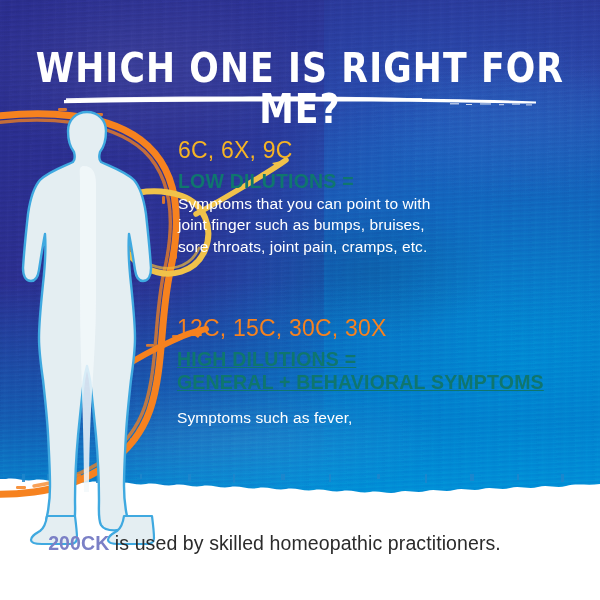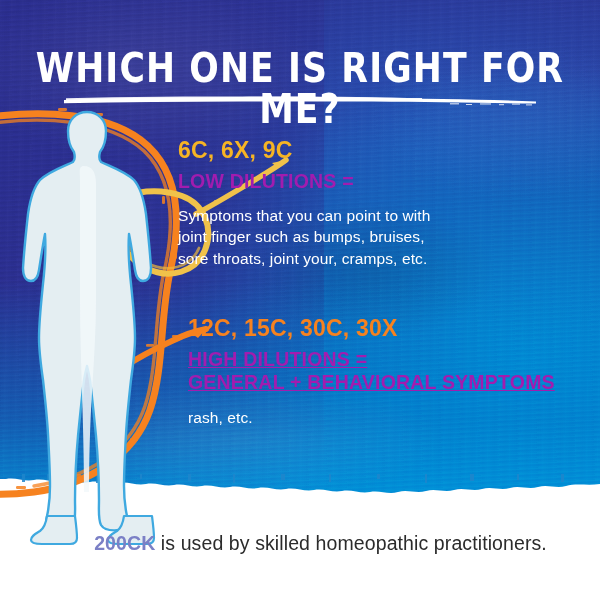--- a/index.html
+++ b/index.html
@@ -65,46 +65,46 @@
       radial-gradient(46% 16% at 40% 88%, rgba(255,255,255,.08), rgba(255,255,255,0) 75%);
   }
   
   .panel-edge{
     position:absolute;left:0;bottom:0;width:600px;height:26px;
   }
 
   
   .figure-wrap{position:absolute;left:0;top:0;width:600px;height:600px;}
   .kicker{
-    font-weight:bold;
+    font-weight:normal;
     font-size:23px;
     letter-spacing:.2px;
     line-height:1;
   }
   .kicker.gold{color:#f6b424;}
   .kicker.orange{color:#f6821f;}
   .subhead{
-    color:#a21caf;
+    color:#0f766e;
     font-weight:bold;
     font-size:19.5px;
     line-height:1.17;
     letter-spacing:.2px;
   }
   .body-copy{
     color:#ffffff;
     font-size:15.5px;
     line-height:1.38;
     letter-spacing:.1px;
   }
 
   .block-low{position:absolute;left:178px;top:139px;width:400px;}
   .block-low .subhead{margin-top:8px;}
-  .block-low .body-copy{margin-top:12px;}
-
-  .block-high{position:absolute;left:188px;top:317px;width:412px;}
+  .block-low .body-copy{margin-top:0;}
+
+  .block-high{position:absolute;left:177px;top:317px;width:412px;}
   .block-high .subhead{margin-top:8px;text-decoration:underline;}
   .block-high .body-copy{margin-top:13px;}
 
   
   .title{
     position:absolute;left:0;top:48px;width:600px;
     text-align:center;
     color:#ffffff;
     font-size:41px;
     font-weight:bold;
@@ -118,21 +118,20 @@
   }
 
   
   .footer{
     position:absolute;left:0;top:532px;width:549px;
     text-align:center;
     color:#2b2b2b;
     font-size:19.5px;
     line-height:1.2;
     letter-spacing:.1px;
-    margin-left:46px;
   }
   .footer .code{color:#7b80c6;font-weight:bold;}
 </style>
 </head>
 <body>
 
 <div id="poster">
 
   <div class="blue-panel">
     <div class="paint-base"></div>
@@ -290,32 +289,32 @@
   </svg>
 
   <div class="block-low">
     <div class="kicker gold">6C, 6X, 9C</div>
     <div class="subhead">
       <div>LOW DILUTIONS =</div>
     </div>
     <div class="body-copy">
       <div>Symptoms that you can point to with</div>
       <div>joint finger such as bumps, bruises,</div>
-      <div>sore throats, joint your, cramps, etc.</div>
+      <div>sore throats, joint pain, cramps, etc.</div>
     </div>
   </div>
 
   <div class="block-high">
     <div class="kicker orange">12C, 15C, 30C, 30X</div>
     <div class="subhead">
       <div>HIGH DILUTIONS  =</div>
       <div>GENERAL + BEHAVIORAL SYMPTOMS</div>
     </div>
     <div class="body-copy">
-      <div>rash, etc.</div>
+      <div>Symptoms such as fever,</div>
     </div>
   </div>
 
   <div class="footer">
     <span class="code">200CK</span><span> is used by skilled homeopathic practitioners.</span>
   </div>
 
 </div>
 
 </body></html>

